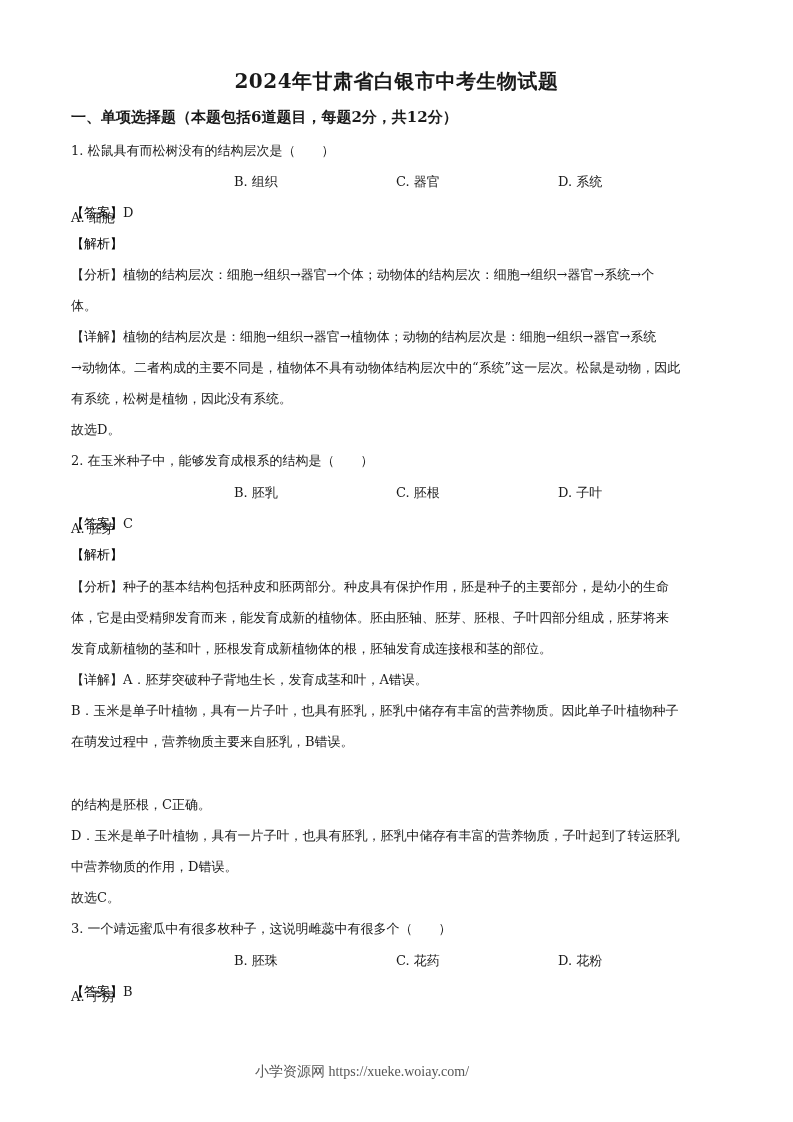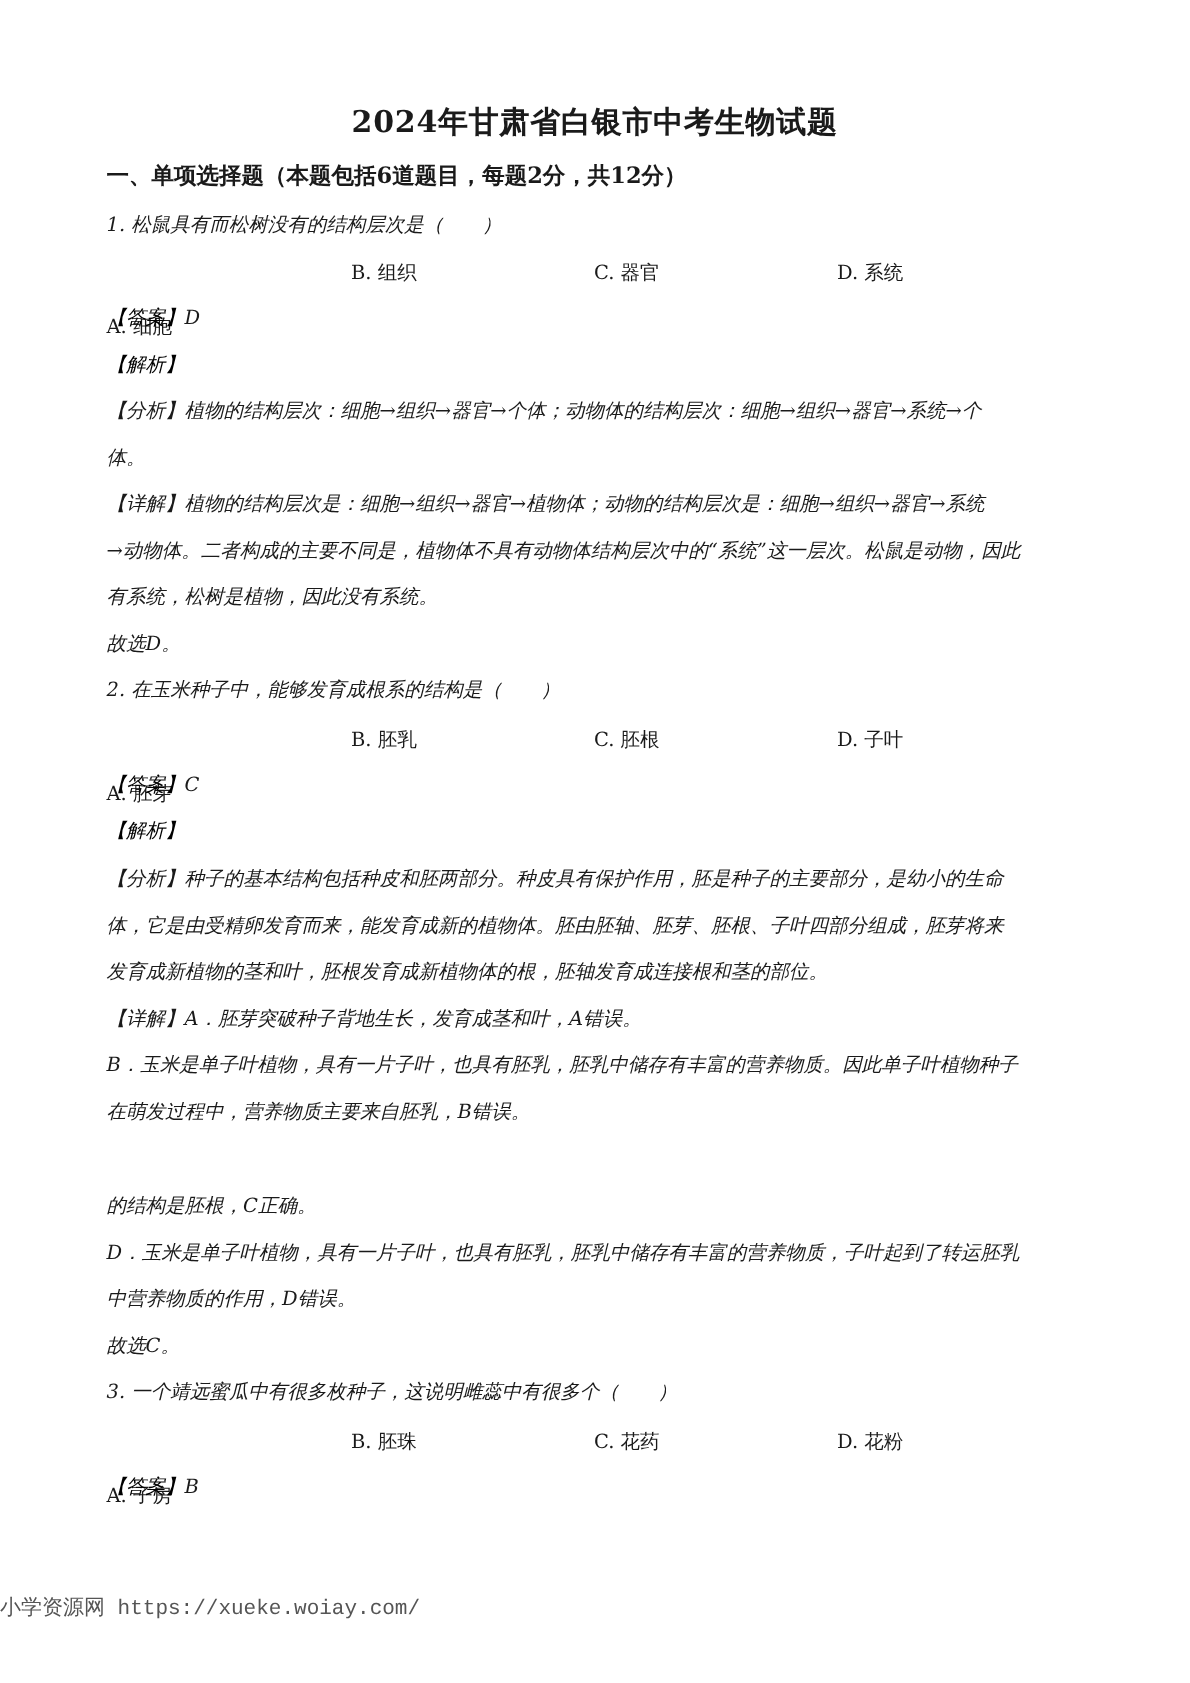--- a/index.html
+++ b/index.html
@@ -3,27 +3,27 @@
 <meta charset="utf-8">
 <style>
   html, body { margin: 0; padding: 0; background: #ffffff; }
   body { width: 793px; height: 1122px; position: relative; overflow: hidden;
          font-family: "DejaVu Serif", "Liberation Serif", serif; color: #1a1a1a; }
   .page { position: absolute; left: 0; top: 0; width: 793px; height: 1122px; }
   .title { position: absolute; left: 0; width: 793px; top: 68px; text-align: center;
            font-size: 20px; font-weight: bold; letter-spacing: 0.5px;
            font-family: "DejaVu Serif", "Liberation Serif", serif; }
   .section { position: absolute; left: 71px; top: 108px; font-size: 15px; font-weight: bold; }
-  .line { position: absolute; left: 71px; font-size: 13px; white-space: nowrap; line-height: 18px; font-style: italic; }
+  .line { position: absolute; left: 71px; font-size: 13px; white-space: nowrap; line-height: 18px; }
   .opts { position: absolute; left: 71px; width: 660px; font-size: 13px; height: 18px; }
   .opt { position: absolute; top: 0; white-space: nowrap; }
   .opt.a { left: 0; margin-top: 36px; } .opt.b { left: 163px; } .opt.c { left: 325px; } .opt.d { left: 487px; }
   .tag { color: #000000; }
-  .footer { position: absolute; left: 0; width: 724px; top: 1063px; 
-            font-family: Liberation Mono, monospace; font-size: 14px; color: #555; }
+  .footer { position: absolute; left: 0; width: 724px; top: 1063px; text-align: center;
+            font-family: Liberation Serif, serif; font-size: 14px; color: #555; }
 </style>
 </head>
 <body>
 
 <div class="page">
 
   <div class="title">2024年甘肃省白银市中考生物试题</div>
   <div class="section">一、单项选择题（本题包括6道题目，每题2分，共12分）</div>
 
   <div class="line" style="top:142px">1. 松鼠具有而松树没有的结构层次是（　　）</div>

